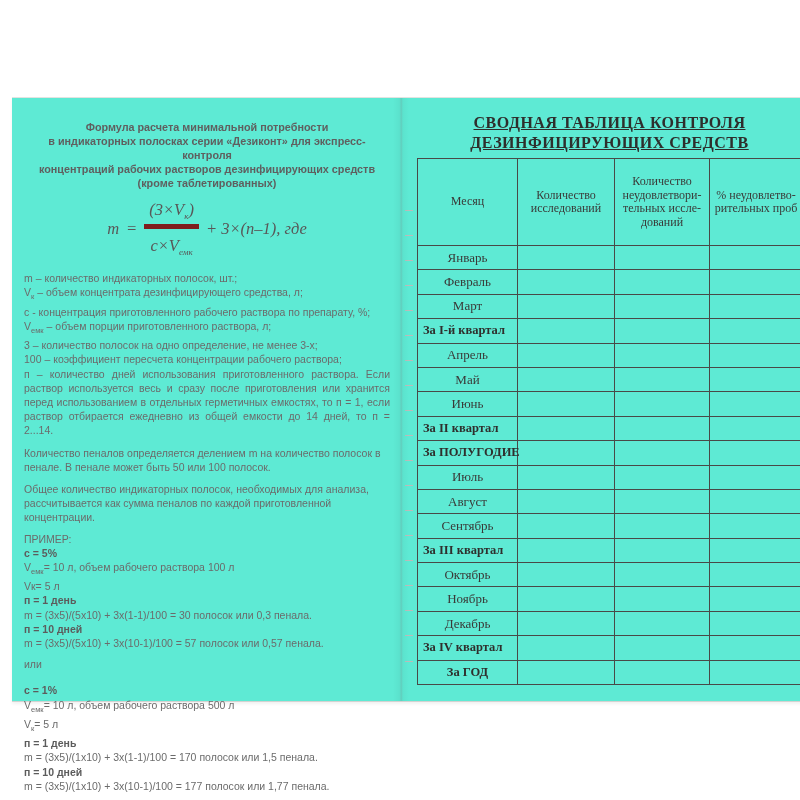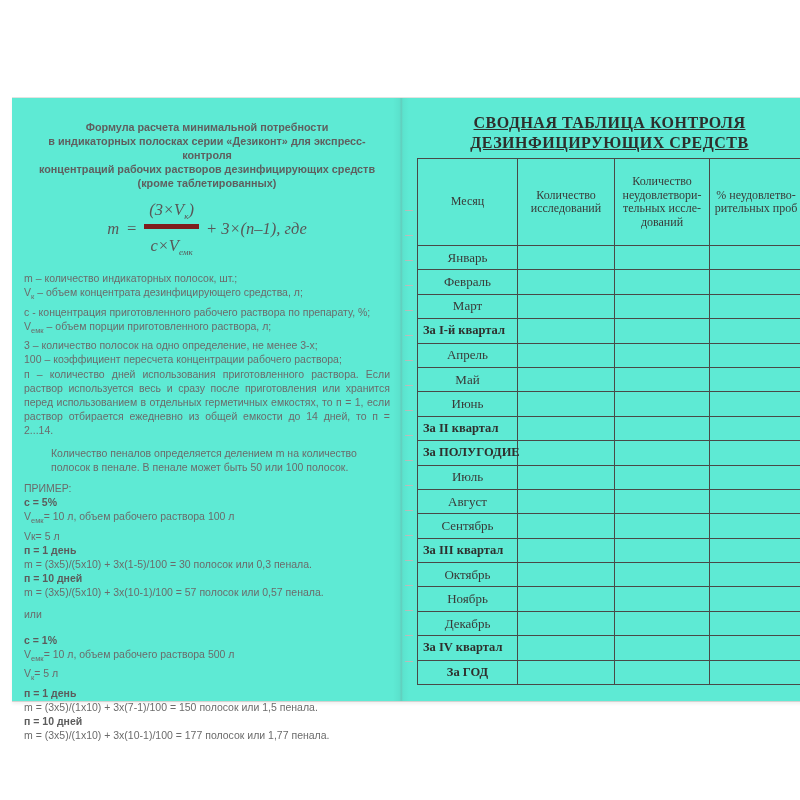--- a/index.html
+++ b/index.html
@@ -37,21 +37,21 @@
     font-family:"Liberation Serif", serif;font-style:italic;
     font-size:16.5px;color:#585858;margin:10px 0 13px 0;
   }
   .formula sub{font-size:9px;font-style:italic;}
   .frac{display:inline-flex;flex-direction:column;align-items:center;line-height:1.25;}
   .frac .num{border-bottom:5px solid #7f1d1d;padding:0 5px 1px 5px;}
   .frac .den{padding-top:7px;}
   .def-line{margin:0;}
   .def-line sub, .ex-line sub{font-size:7.5px;}
   .def-justify{text-align:justify;}
-  .lp-par{margin-top:8px;margin-left:27px;}
+  .lp-par{margin-top:8px;}
   .lp-par.joined{margin-top:0;}
   .ex-line{margin:0;}
   .ex-line.bold{font-weight:bold;color:#5c5c5c;}
   .ex-line.gap-sm{margin-top:7px;}
   .ex-line.gap-lg{margin-top:12px;}
   
   .right-page{
     position:absolute;left:388px;top:0;width:412px;height:100%;
     font-family:"Liberation Serif", serif;color:#333331;
   }
@@ -112,36 +112,37 @@
           <div class="def-line"><span>m – количество индикаторных полосок, шт.;</span></div>
           <div class="def-line"><span>V</span><sub>к</sub><span> – объем концентрата дезинфицирующего средства, л;</span></div>
           <div class="def-line"><span>с -  концентрация приготовленного рабочего раствора по препарату, %;</span></div>
           <div class="def-line"><span>V</span><sub>емк</sub><span> – объем порции приготовленного раствора, л;</span></div>
           <div class="def-line"><span>3 – количество полосок на одно определение, не менее 3-х;</span></div>
           <div class="def-line"><span>100 – коэффициент пересчета концентрации рабочего раствора;</span></div>
           <div class="def-line def-justify"><span>п – количество дней использования приготовленного раствора. Если раствор используется весь и сразу после приготовления или хранится перед использованием в отдельных герметичных емкостях, то п = 1, если раствор отбирается ежедневно из общей емкости до 14 дней, то п =  2...14.</span></div>
         </div>
 
       <div class="lp-par">Количество пеналов определяется делением m на количество полосок в пенале. В пенале может быть 50 или 100 полосок.</div>
+      <div class="lp-par">Общее количество индикаторных полосок, необходимых для анализа, рассчитывается как сумма пеналов по каждой приготовленной концентрации.</div>
 
       <div>
           <div class="ex-line gap-sm"><span>ПРИМЕР:</span></div>
           <div class="ex-line bold"><span>с = 5%</span></div>
           <div class="ex-line"><span>V</span><sub>емк</sub><span>= 10 л, объем рабочего раствора 100 л</span></div>
           <div class="ex-line"><span>Vк= 5 л</span></div>
           <div class="ex-line bold"><span>п = 1 день</span></div>
-          <div class="ex-line"><span>m = (3х5)/(5х10) + 3х(1-5)/100 = 30 полосок или 0,3 пенала.</span></div>
+          <div class="ex-line"><span>m = (3х5)/(5х10) + 3х(1-1)/100 = 30 полосок или 0,3 пенала.</span></div>
           <div class="ex-line bold"><span>п = 10 дней</span></div>
           <div class="ex-line"><span>m = (3х5)/(5х10) + 3х(10-1)/100 = 57 полосок или 0,57 пенала.</span></div>
           <div class="ex-line gap-sm"><span>или</span></div>
           <div class="ex-line bold gap-lg"><span>с = 1%</span></div>
           <div class="ex-line"><span>V</span><sub>емк</sub><span>= 10 л, объем рабочего раствора 500 л</span></div>
           <div class="ex-line"><span>V</span><sub>к</sub><span>= 5 л</span></div>
           <div class="ex-line bold"><span>п = 1 день</span></div>
-          <div class="ex-line"><span>m = (3х5)/(1х10) + 3х(7-1)/100 = 150 полосок или 1,5 пенала.</span></div>
+          <div class="ex-line"><span>m = (3х5)/(1х10) + 3х(1-1)/100 = 170 полосок или 1,5 пенала.</span></div>
           <div class="ex-line bold"><span>п = 10 дней</span></div>
           <div class="ex-line"><span>m = (3х5)/(1х10) + 3х(10-1)/100 = 177 полосок или 1,77 пенала.</span></div>
         </div>
 
     </div>
   </div>
 
   <div class="right-page">
     <div class="rp-title">
       <div>СВОДНАЯ ТАБЛИЦА КОНТРОЛЯ</div>

